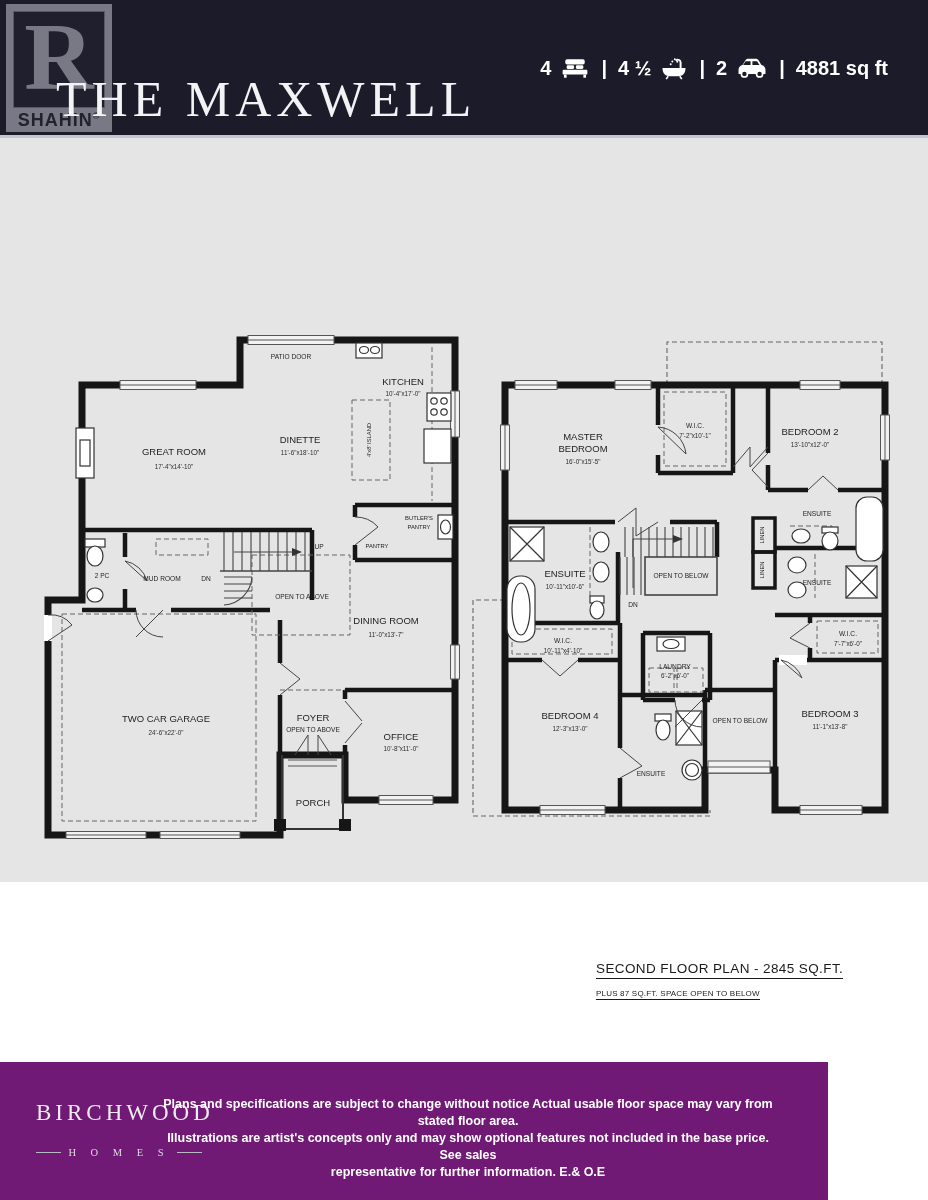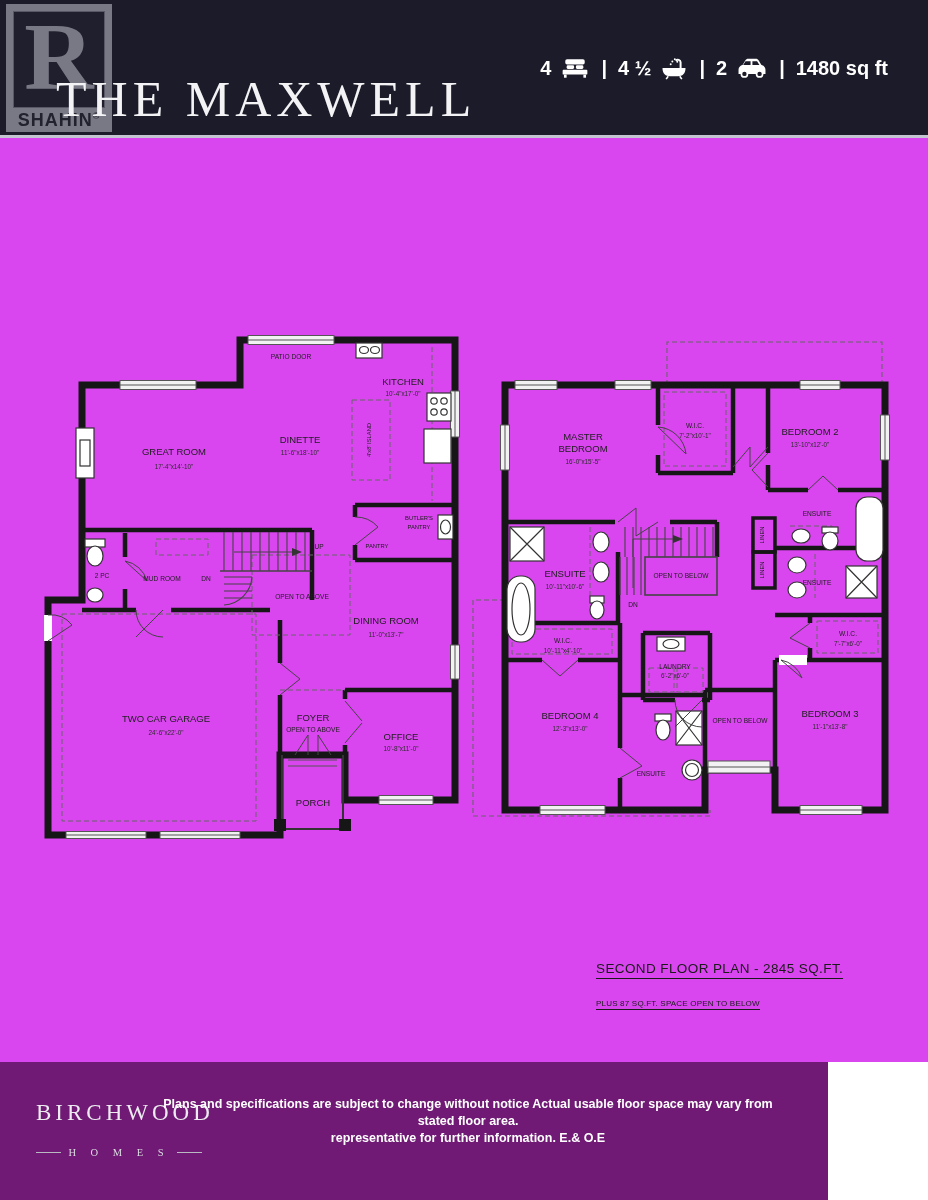--- a/index.html
+++ b/index.html
@@ -17,30 +17,30 @@
   .realtor-text{font-size:18px;font-weight:bold;color:#23232f;letter-spacing:1px;
                 text-align:center;margin-top:2px;white-space:nowrap;}
   .realtor-text .reg{font-size:9px;vertical-align:super;}
   .title{position:absolute;left:56px;top:36px;font-family:"Liberation Serif",serif;
          font-size:50px;letter-spacing:5px;color:#f3f3f5;font-weight:400;white-space:nowrap;margin-top:34px;}
   .stats{position:absolute;right:40px;top:56px;display:flex;align-items:center;gap:9px;
          color:#ffffff;font-weight:bold;font-size:20px;white-space:nowrap;}
   .stats .sep{font-size:20px;font-weight:bold;margin:0 2px;}
   .stat-icon{display:inline-flex;align-items:center;}
   
-  .plans{position:absolute;left:0;top:138px;width:928px;height:924px;background:#d946ef;}
+  .plans{position:absolute;left:0;top:138px;width:928px;height:744px;background:#e5e5e5;}
   svg text{font-family:"Liberation Sans",sans-serif;text-anchor:middle;fill:#1d1d1d;}
   svg .t9{font-size:9.5px;}
   svg .d{font-size:6.3px;fill:#2c2c2c;}
   svg .s{font-size:6.6px;}
   svg .xs{font-size:5.8px;}
   .caption{position:absolute;left:596px;top:821px;}
   .caption .c1{display:inline-block;font-size:13.5px;letter-spacing:.4px;color:#1a1a1a;
                border-bottom:1.5px solid #1a1a1a;padding-bottom:2px;}
-  .caption .c2{display:block;margin-top:13px;}
+  .caption .c2{display:block;margin-top:3px;}
   .caption .c2 span{display:inline-block;font-size:8px;color:#1a1a1a;
                border-bottom:1px solid #1a1a1a;padding-bottom:1px;letter-spacing:.2px;}
   
   .footer{position:absolute;left:0;top:1062px;width:828px;height:138px;background:#701a75;}
   .brand{position:absolute;left:36px;top:38px;width:166px;text-align:center;}
   .brand-name{font-family:"Liberation Serif",serif;font-size:23px;letter-spacing:4px;
               color:#ececf0;white-space:nowrap;}
   .brand-sub{margin-top:21px;display:flex;align-items:center;gap:7px;color:#dcdce2;
              font-size:10.5px;letter-spacing:6px;font-family:"Liberation Serif",serif;}
   .brand-sub::before,.brand-sub::after{content:"";flex:1;border-top:1px solid #b9b9c2;}
@@ -90,21 +90,21 @@
       <span>2</span>
       <span class="stat-icon">
         <svg width="32" height="22" viewBox="0 0 38 26">
           <path d="M3,20 v-5 c0,-3 2,-5 5,-6 l3,-5 c.8,-1.2 2,-2 3.5,-2 h9 c1.5,0 2.7,.8 3.5,2 l3,5 c3,1 5,3 5,6 v5 z" fill="#fff"></path>
           <path d="M8.5,9.5 l2.8,-4.5 h6 v4.5 z M19.5,5 h5.5 l2.8,4.5 h-8.3 z" fill="#1b1b29"></path>
           <circle cx="10" cy="20" r="3.6" fill="#1b1b29" stroke="#fff" stroke-width="2"></circle>
           <circle cx="28" cy="20" r="3.6" fill="#1b1b29" stroke="#fff" stroke-width="2"></circle>
         </svg>
       </span>
       <span class="sep">|</span>
-      <span>1480 sq ft</span>
+      <span>4881 sq ft</span>
     </div>
   </div>
 
   <div class="plans">
 
     <svg style="position:absolute;left:38px;top:195px;width:424px;height:510px" viewBox="0 0 424 510">
 
       <path d="M44,52 H202 V7 H417 V467 H307 V422 H242 V502 H10 V267 H44 Z" fill="none" stroke="#161616" stroke-width="7"></path>
 
       <g fill="none" stroke="#161616" stroke-width="4.5">
@@ -373,17 +373,18 @@
 
   <div class="footer">
     <div class="brand">
       <div class="brand-name">BIRCHWOOD</div>
       <div class="brand-sub">
           <span>H O M E S</span>
         </div>
     </div>
     <div class="disclaimer">
       <div>Plans and specifications are subject to change without notice Actual usable floor space may vary from stated floor area.</div>
+      <div>Illustrations are artist's concepts only and may show optional features not included in the base price. See sales</div>
       <div>representative for further information. E.&amp; O.E</div>
     </div>
   </div>
 
 </div>
 
 </body></html>

